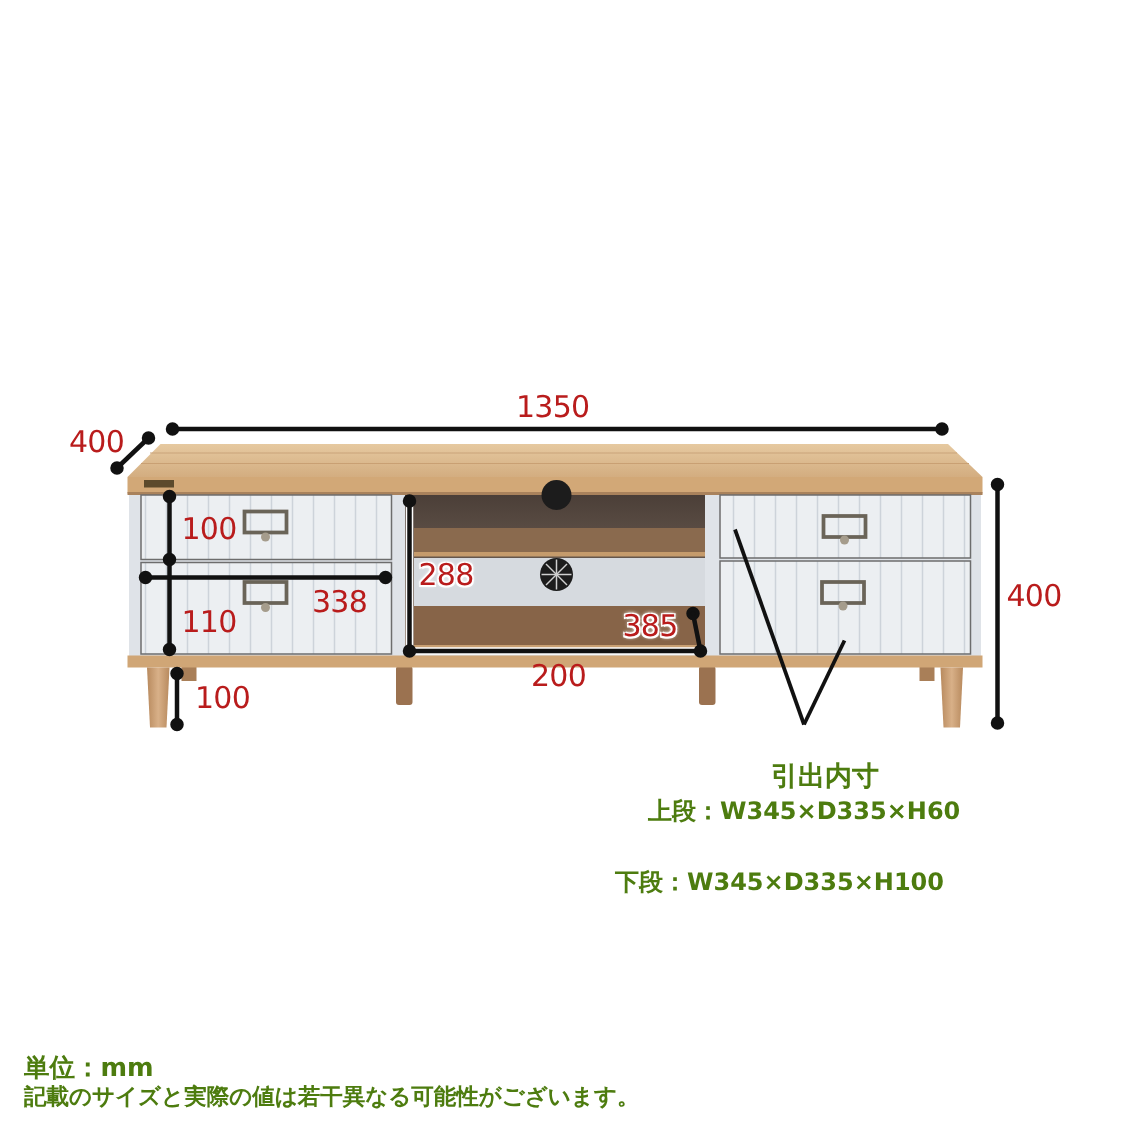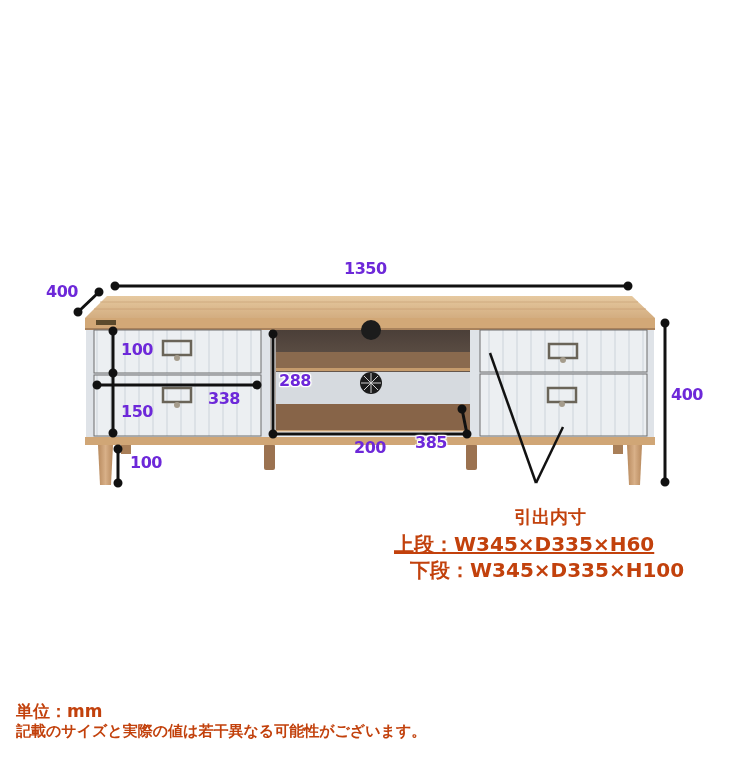--- a/index.html
+++ b/index.html
@@ -1,20 +1,20 @@
 <!DOCTYPE html>
 <html><head>
   <meta charset="utf-8">
   <style>
     html, body { margin: 0; padding: 0; background: #ffffff; }
     body { width: 750px; height: 760px; position: relative; overflow: hidden;
            font-family: "DejaVu Sans", "Liberation Sans", sans-serif; color: #111; }
-    .lbl { position: absolute; font-size: 16px; font-weight: bold; color: #6d28d9; line-height: 1; white-space: nowrap; letter-spacing: -0.5px; }
+    .lbl { position: absolute; font-size: 20px; font-weight: normal; color: #b91c1c; line-height: 1; white-space: nowrap; letter-spacing: -0.5px; }
     .lbl.halo { text-shadow: 0 0 3px #fff, 0 0 3px #fff, 0 0 2px #fff, 1px 1px 0 #fff, -1px -1px 0 #fff, 1px -1px 0 #fff, -1px 1px 0 #fff; }
-    .note { position: absolute; font-weight: bold; color: #c2410c; white-space: nowrap; }
+    .note { position: absolute; font-weight: bold; color: #4d7c0f; white-space: nowrap; }
     svg { position: absolute; left: 0; top: 0; }
   </style>
 </head>
 <body>
 
 <div>
   <svg width="750" height="760" viewBox="0 0 750 760">
     <defs>
       <linearGradient id="topg" x1="0" y1="0" x2="0" y2="1">
         <stop offset="0" stop-color="#e6c9a0"></stop>
@@ -142,30 +142,30 @@
 
       <line x1="490" y1="353" x2="536" y2="483" stroke-width="2.5"></line>
       <line x1="536" y1="483" x2="563" y2="427" stroke-width="2.5"></line>
     </g>
   </svg>
 
   <span class="lbl" style="left:344px; top:261px;">1350</span>
   <span class="lbl" style="left:46px; top:284px;">400</span>
   <span class="lbl" style="left:671px; top:387px;">400</span>
   <span class="lbl" style="left:121px; top:342px;">100</span>
-  <span class="lbl" style="left:121px; top:404px;">150</span>
+  <span class="lbl" style="left:121px; top:404px;">110</span>
   <span class="lbl" style="left:208px; top:391px;">338</span>
   <span class="lbl" style="left:130px; top:455px;">100</span>
   <span class="lbl halo" style="left:279px; top:373px;">288</span>
   <span class="lbl" style="left:354px; top:440px;">200</span>
-  <span class="lbl halo" style="left:415px; top:407px;margin-top:28px;">385</span>
+  <span class="lbl halo" style="left:415px; top:407px;">385</span>
 
   <div>
     <span class="note" style="left:514px; top:505px; font-size:18px;">引出内寸</span>
-    <span class="note" style="left:394px; top:531px; font-size:20px;text-decoration:underline;">上段：W345×D335×H60</span>
-    <span class="note" style="left:410px; top:557px; font-size:20px;">下段：W345×D335×H100</span>
+    <span class="note" style="left:432px; top:531px; font-size:16px;">上段：W345×D335×H60</span>
+    <span class="note" style="left:410px; top:578px; font-size:16px;">下段：W345×D335×H100</span>
   </div>
 
   <div>
     <span class="note" style="left:16px; top:700px; font-size:17px;">単位：mm</span>
     <span class="note" style="left:16px; top:722px; font-size:15px;">記載のサイズと実際の値は若干異なる可能性がございます。</span>
   </div>
 </div>
 
 </body></html>

